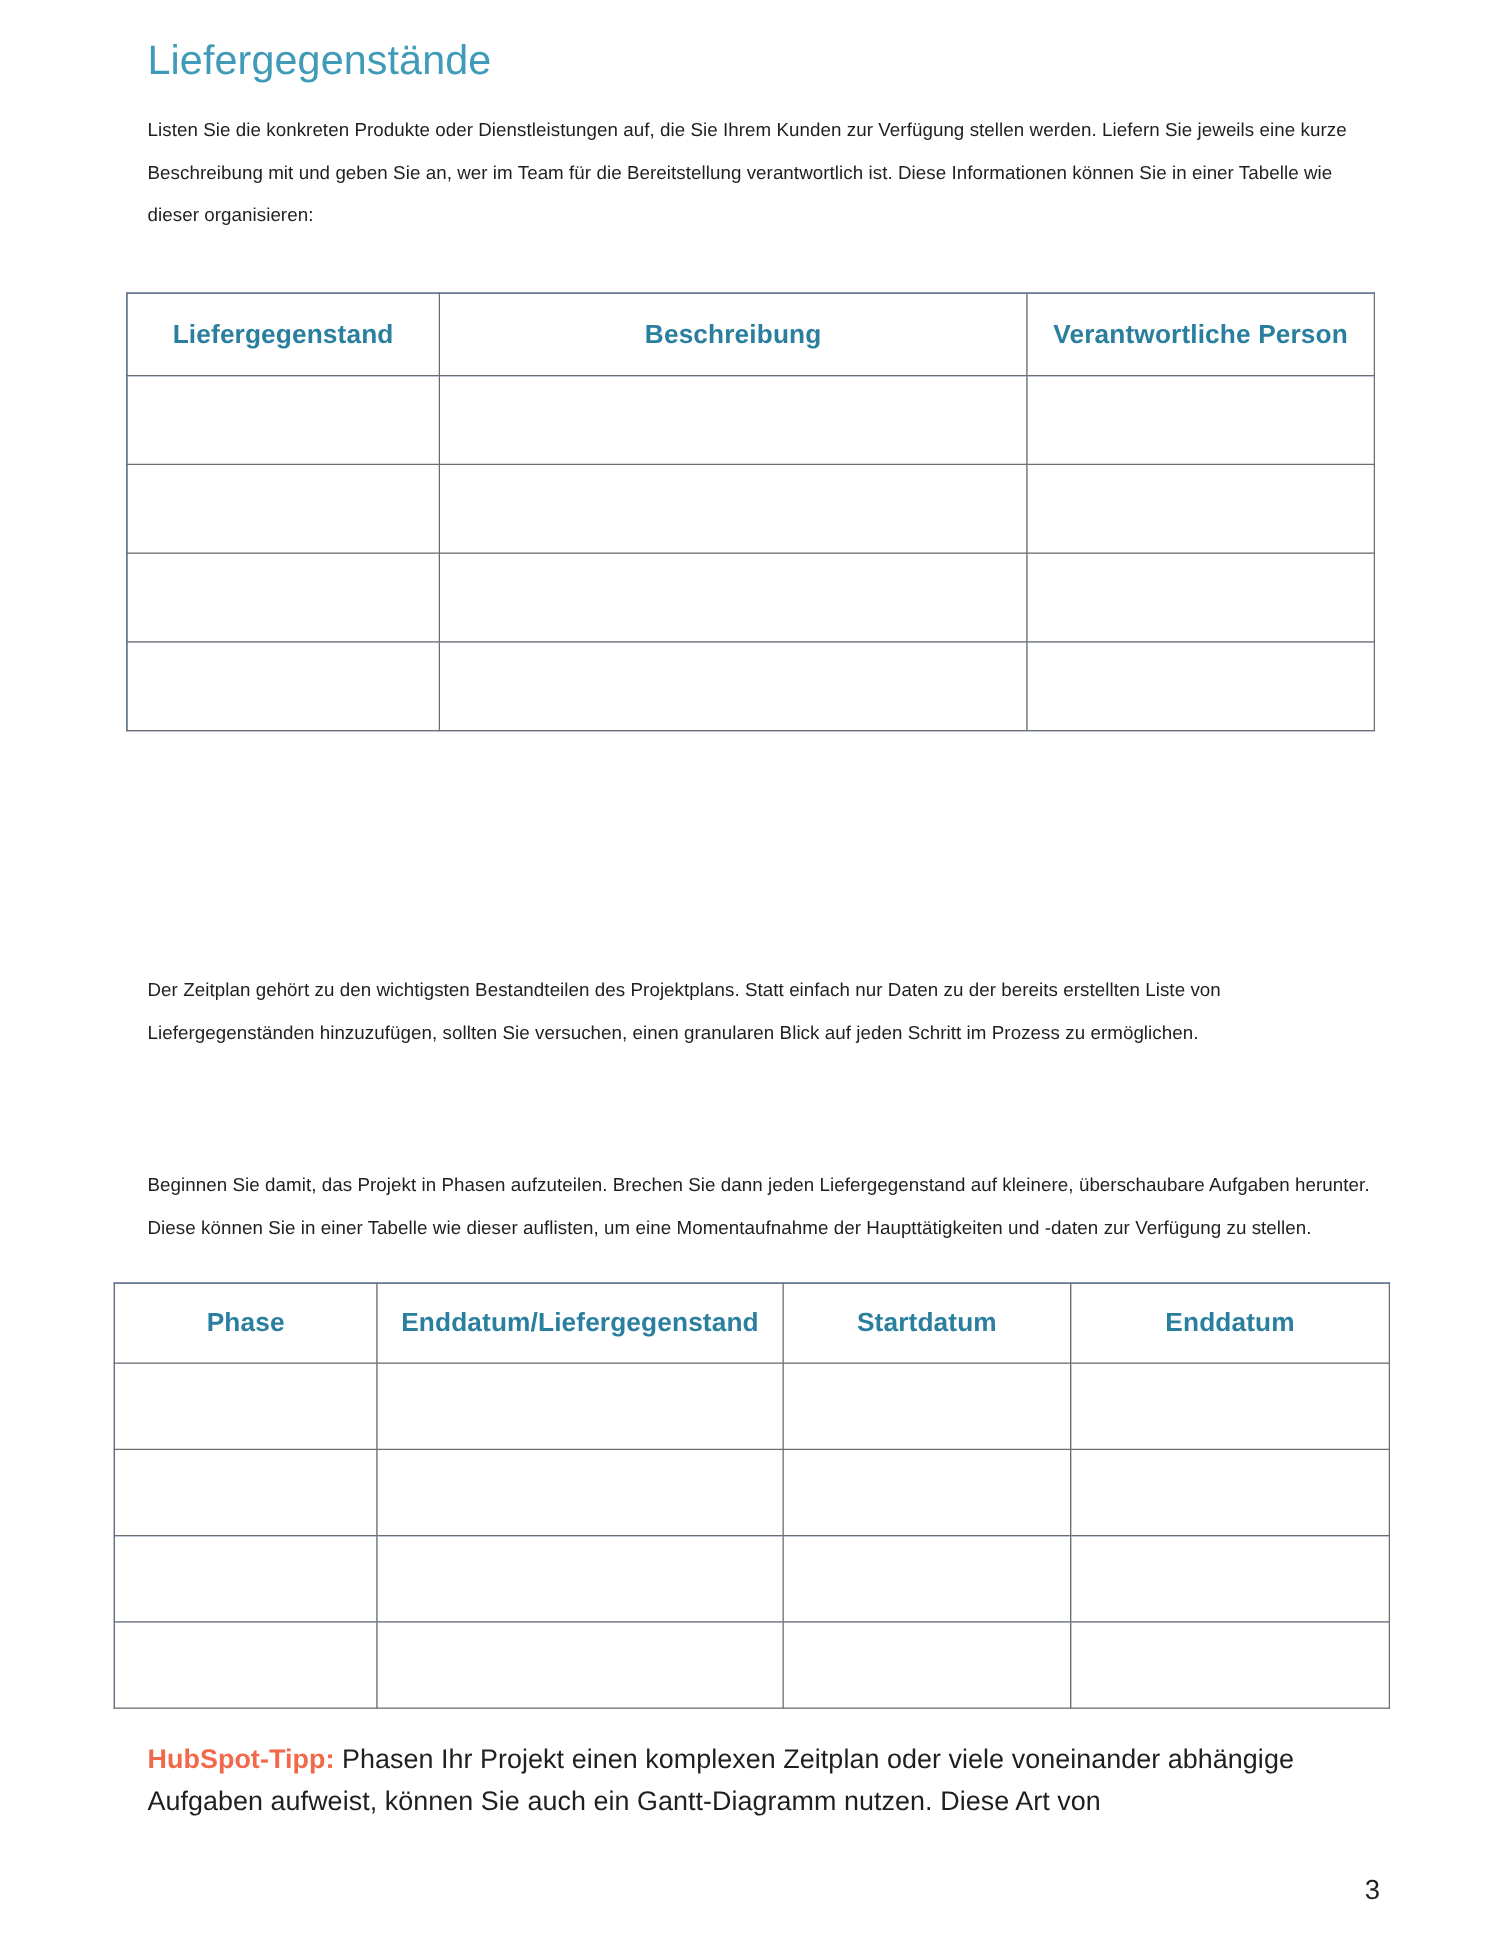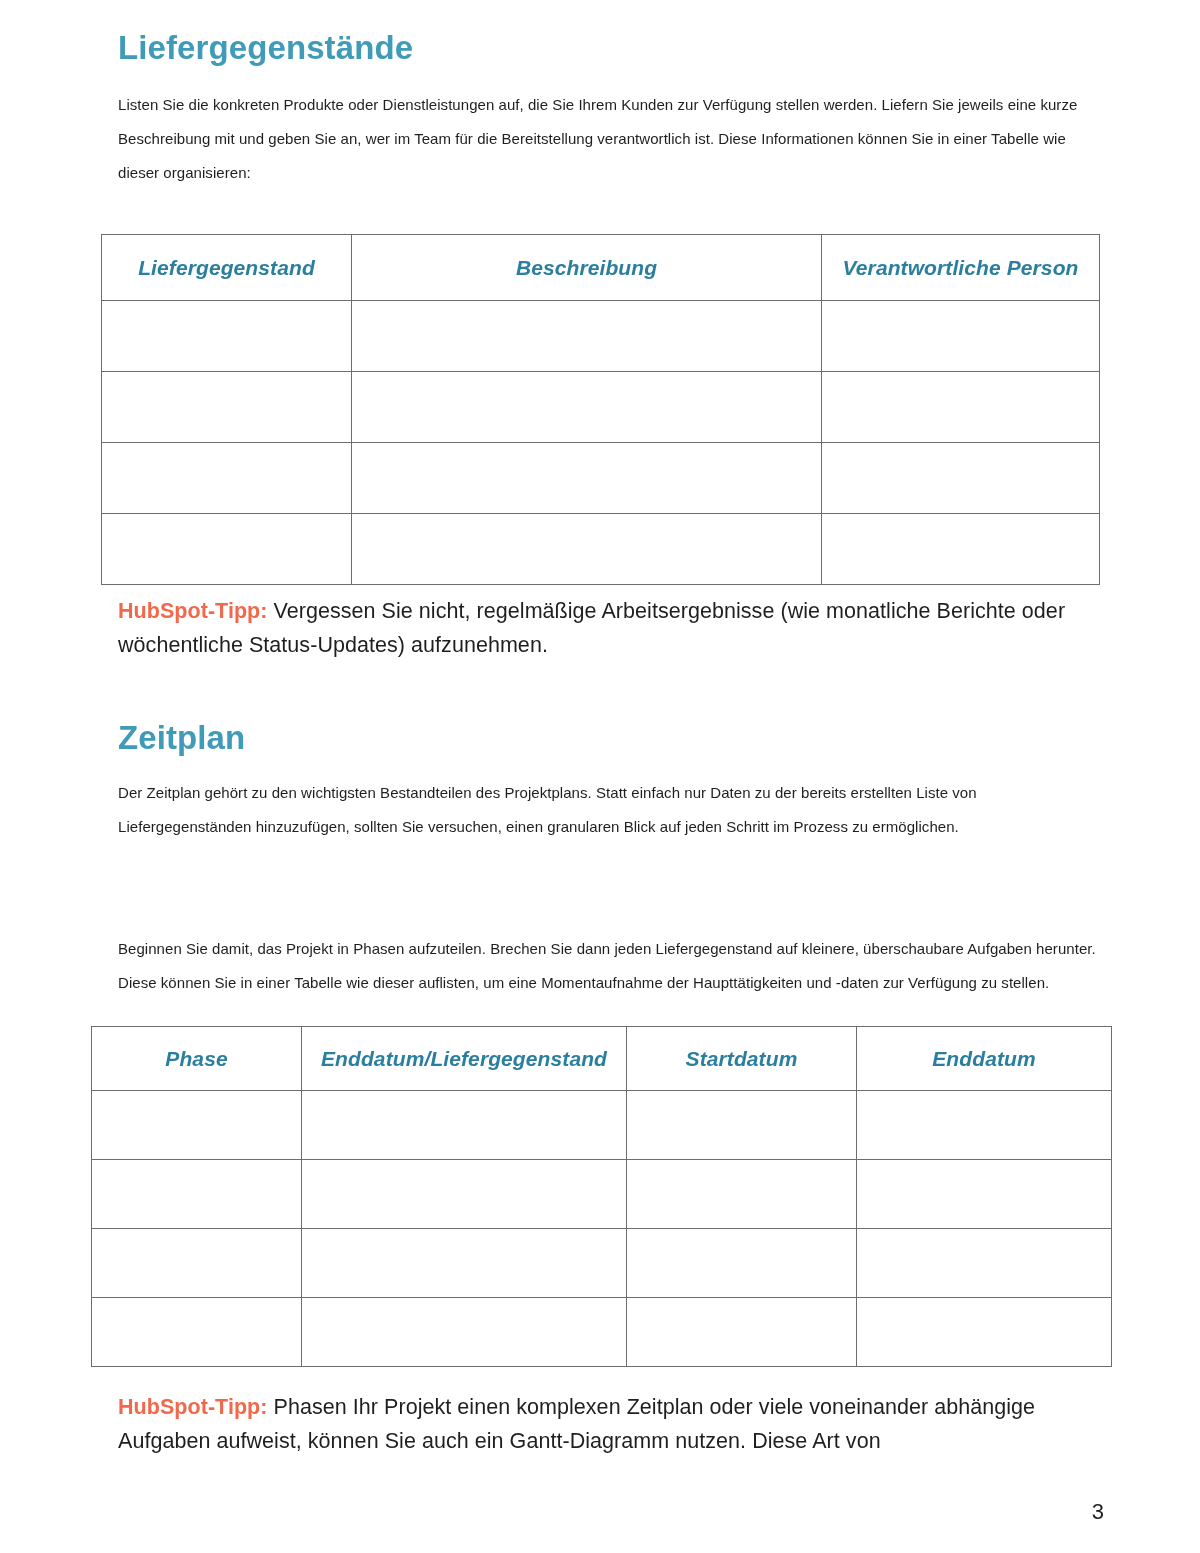--- a/index.html
+++ b/index.html
@@ -18,21 +18,21 @@
     position: relative;
     width: 1200px;
     height: 1553px;
     background: #ffffff;
     overflow: hidden;
   }
 
   
   h1.section-title {
     font-size: 33px;
-    font-weight: 700;
+    font-weight: 400;
     color: #3f9bb7;
     letter-spacing: 0.1px;
     margin: 0;
     line-height: 1.2;
     font-family: "Liberation Sans", "DejaVu Sans", sans-serif;
   }
 
   
   p.body-text {
     font-size: 15px;
@@ -53,21 +53,20 @@
     color: #f2684a;
     font-weight: 600;
   }
 
   
   table.doc-table {
     border-collapse: collapse;
     table-layout: fixed;
     width: 100%;
     background: #3b82f6;
-    font-style: italic;
   }
   table.doc-table td,
   table.doc-table th {
     border: 1.4px solid #6d6d6d;
     padding: 0;
     background: #ffffff;
   }
   table.doc-table th {
     font-size: 21px;
     font-weight: 600;
@@ -158,23 +157,21 @@
         </tr>
         <tr>
           <td></td>
           <td></td>
           <td></td>
         </tr>
       </tbody>
     </table>
   </div>
 
-  <p class="tip-text pos-tip-1"><span class="tip-label">HubSpot-Tipp:</span><span> Vergessen Sie nicht, regelmäßige Arbeitsergebnisse (wie monatliche Berichte oder wöchentliche Status-Updates) aufzunehmen.</span></p>
-
-  <h1 class="section-title pos-title-2">Zeitplan</h1>
+
 
   <p class="body-text pos-para-2">Der Zeitplan gehört zu den wichtigsten Bestandteilen des Projektplans. Statt einfach nur Daten zu der bereits erstellten Liste von Liefergegenständen hinzuzufügen, sollten Sie versuchen, einen granularen Blick auf jeden Schritt im Prozess zu ermöglichen.</p>
 
   <p class="body-text pos-para-3">Beginnen Sie damit, das Projekt in Phasen aufzuteilen. Brechen Sie dann jeden Liefergegenstand auf kleinere, überschaubare Aufgaben herunter. Diese können Sie in einer Tabelle wie dieser auflisten, um eine Momentaufnahme der Haupttätigkeiten und -daten zur Verfügung zu stellen.</p>
 
   <div class="pos-table-2">
     <table class="doc-table table-schedule">
       <colgroup>
         <col class="c1">
           <col class="c2">

